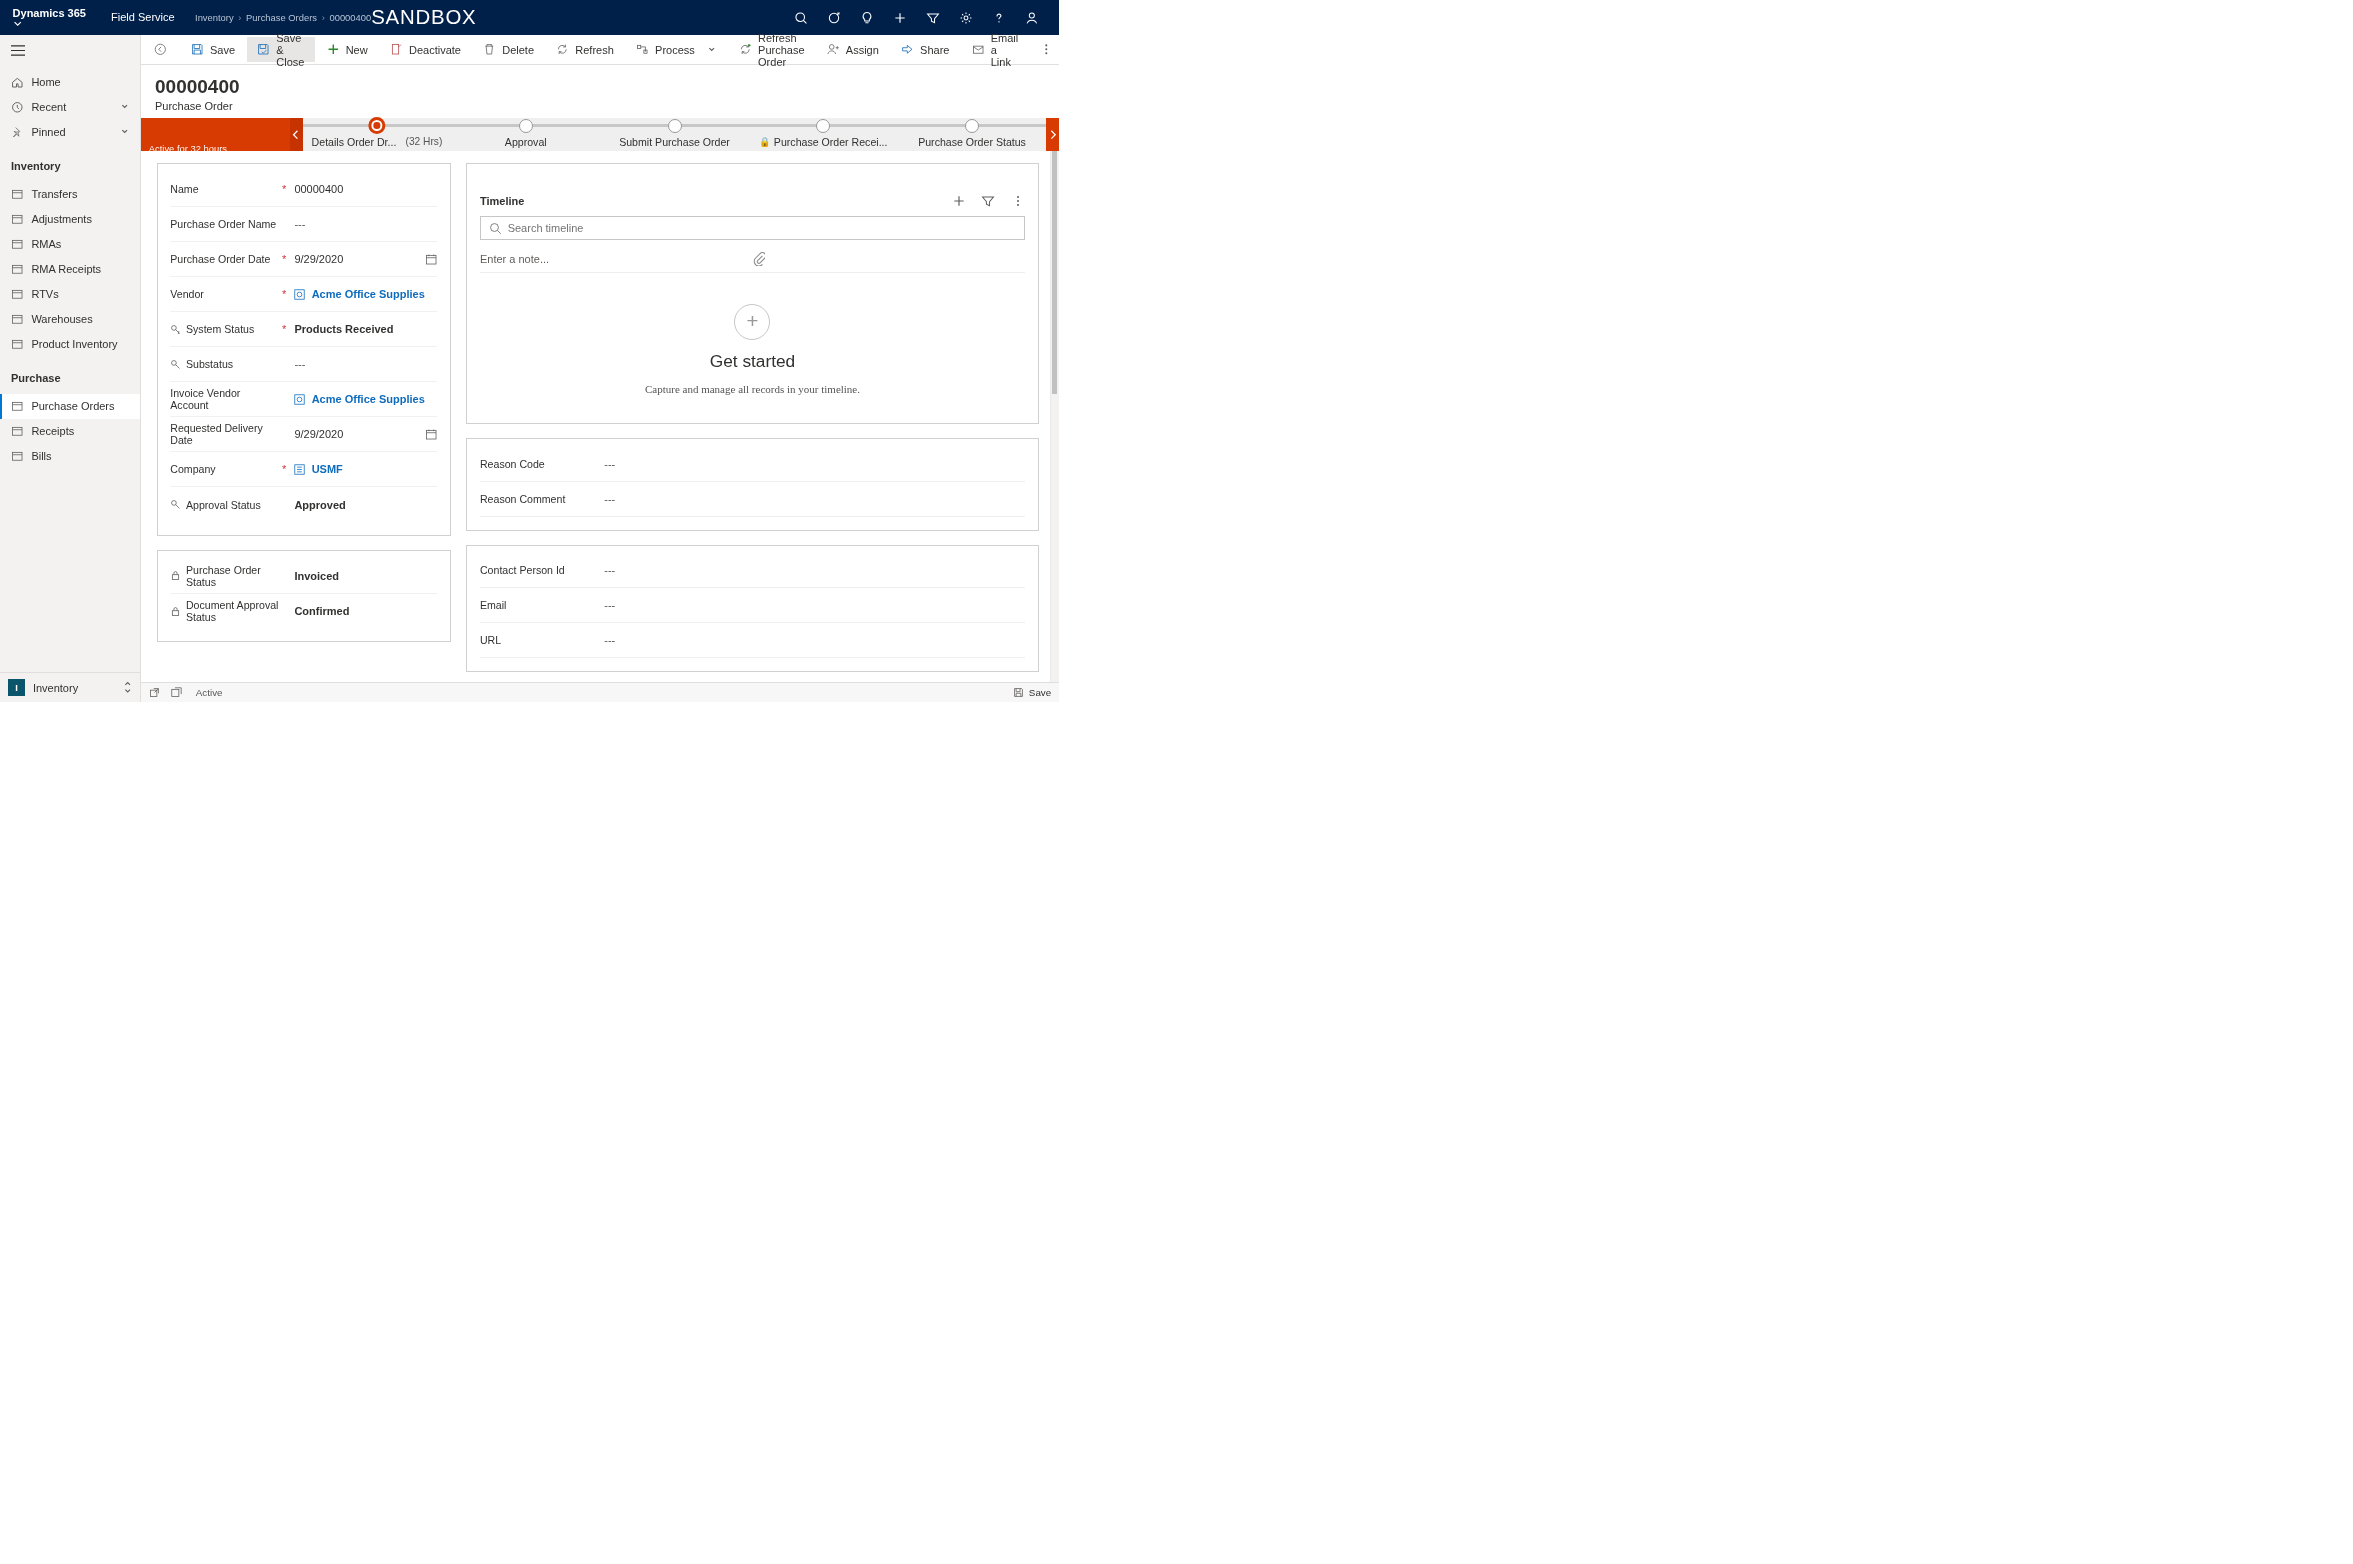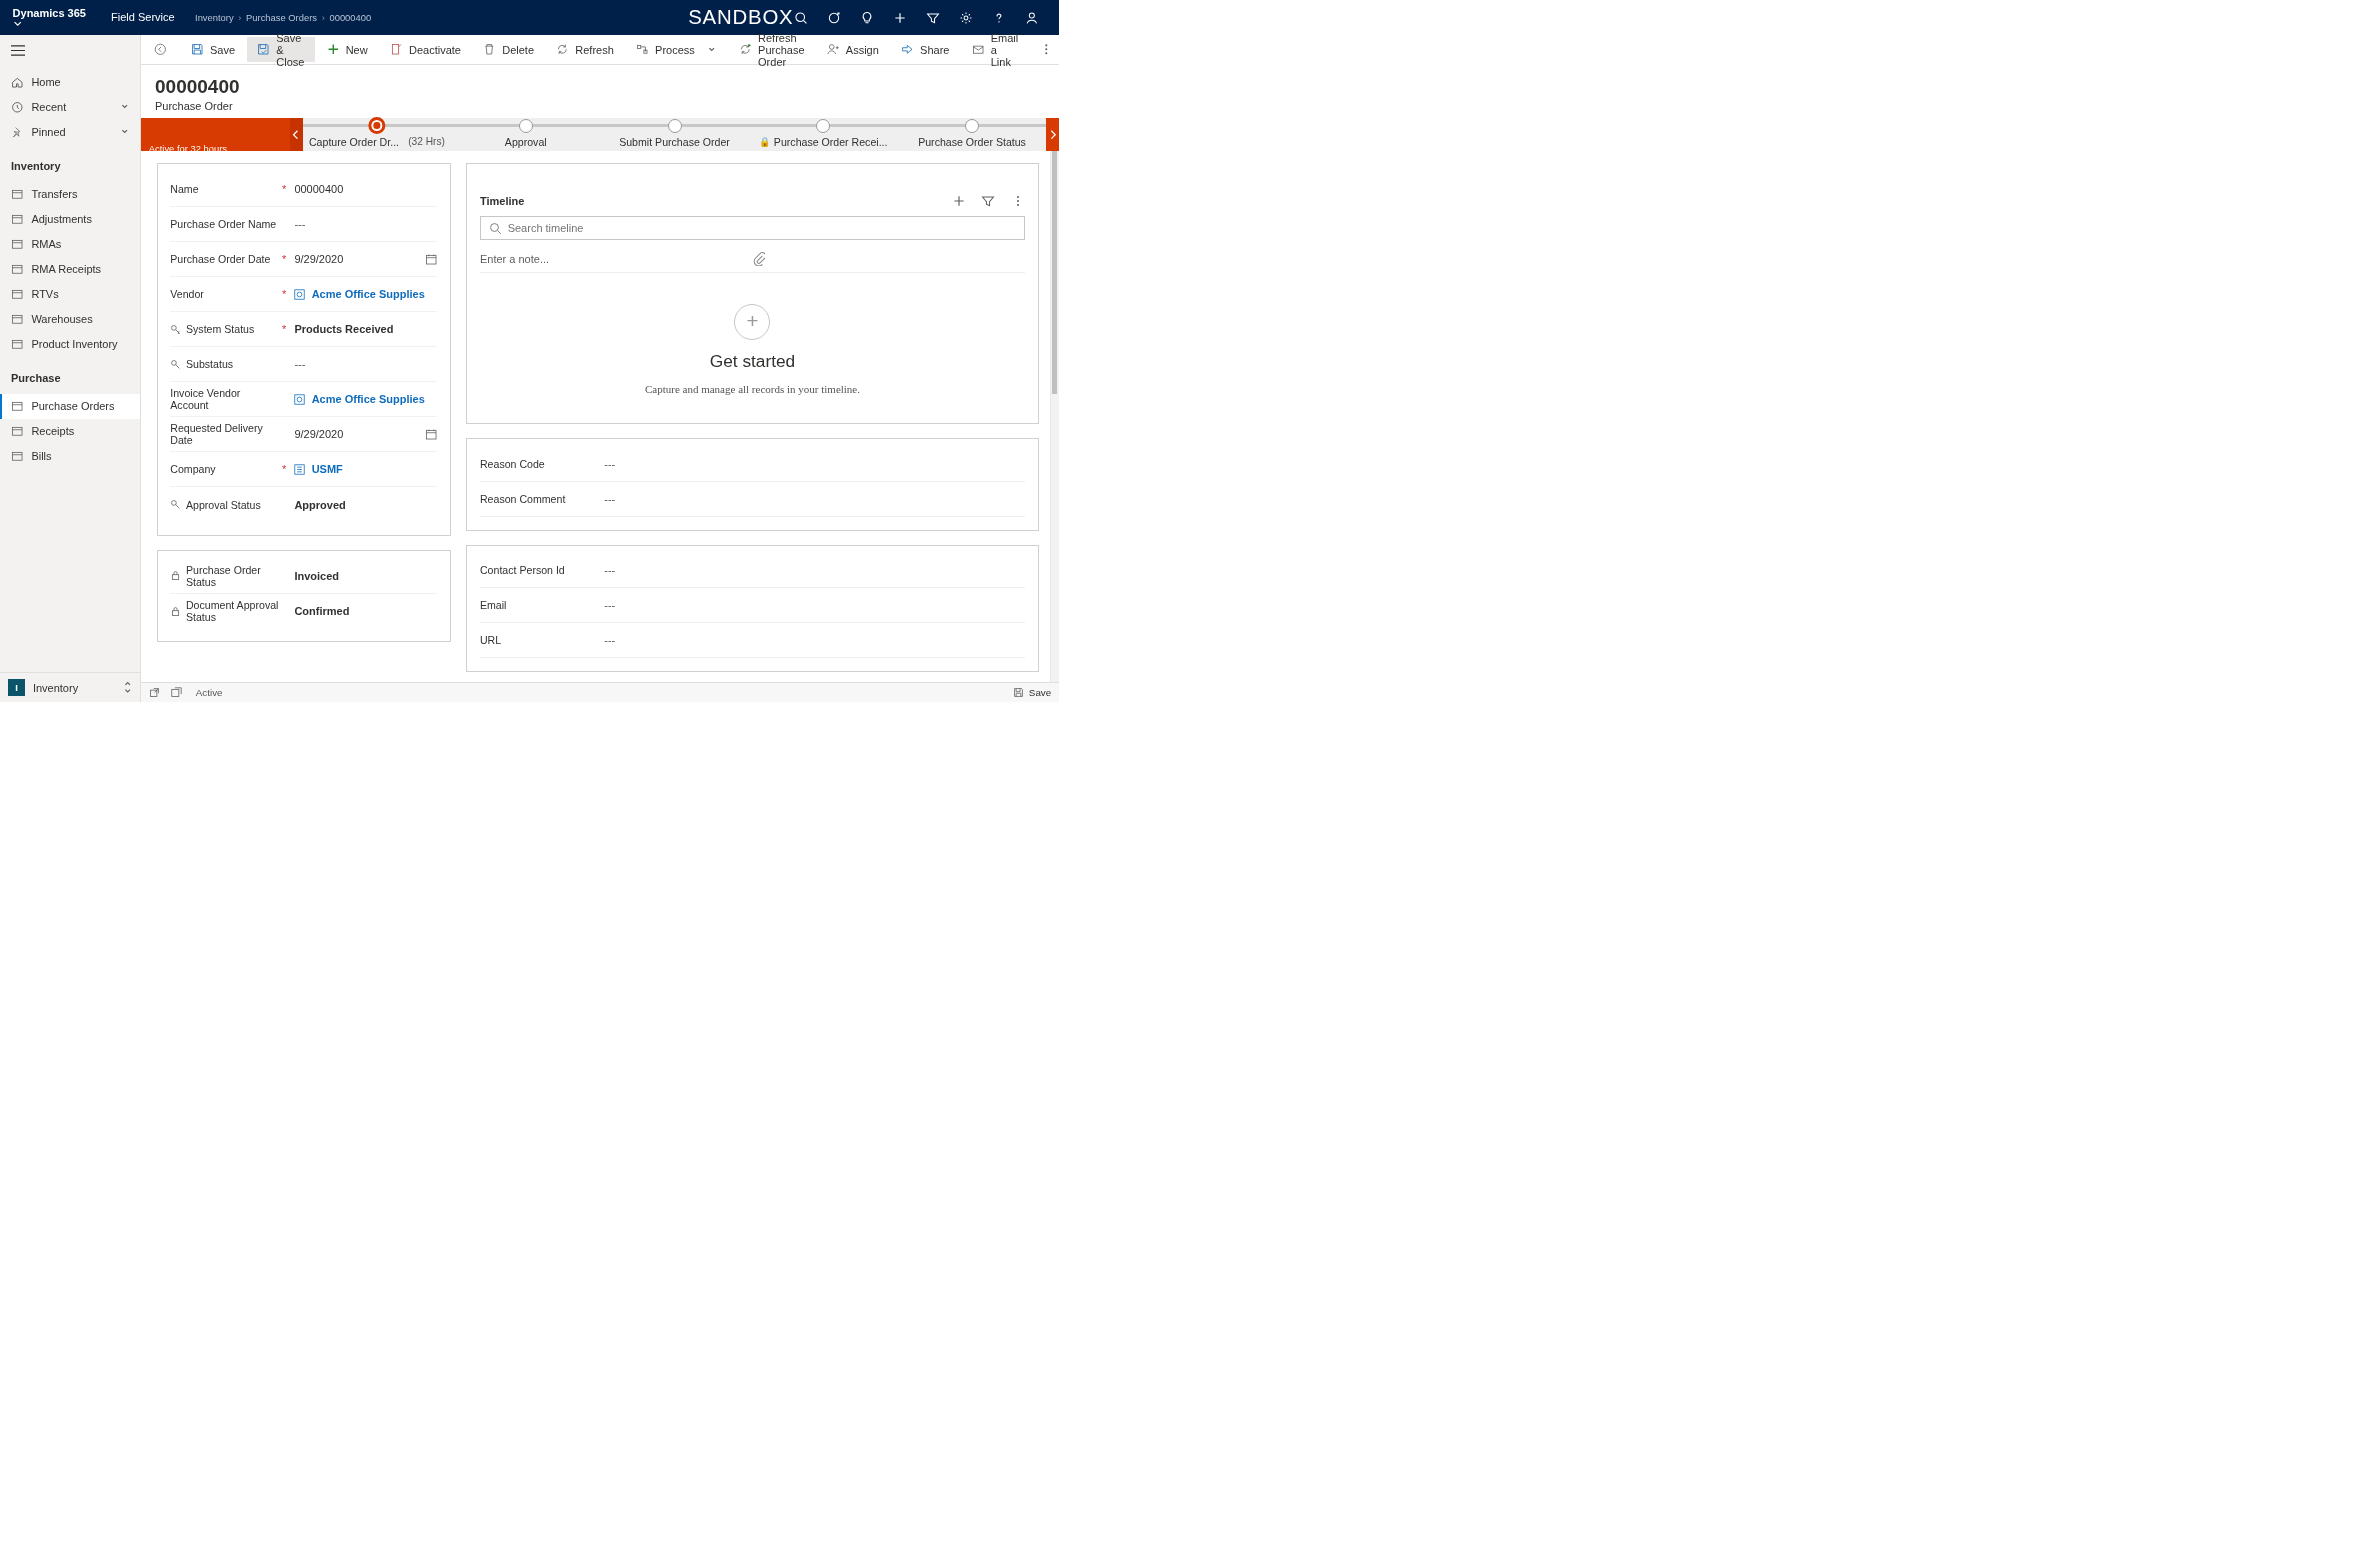--- a/index.html
+++ b/index.html
@@ -7,21 +7,21 @@
 .app { width: 1059px; height: 702px; display: flex; flex-direction: column; }
 
 
 .topnav { height: 35px; background: #00204a; color: #fff; display: flex; align-items: center; padding: 0 12.6px; }
 .topnav-left { display: flex; align-items: center; gap: 7.8px; }
 .app-brand { font-weight: 600; padding-right: 3.1px;}
 .app-brand-chev { margin-left:1.6px; }
 .app-module { margin-left: 12.6px; }
 .breadcrumb { margin-left: 12.6px; font-size: 9.4px; color: #b7c4d5; display: flex; align-items: center; gap: 4.7px; }
 .breadcrumb-sep { opacity: .7; }
-.topnav-center { flex: 1; display: flex; justify-content: flex-end; align-items: center; }
+.topnav-center { flex: 1; display: flex; justify-content: flex-start; align-items: center; }
 .env-label { font-size: 20.4px; letter-spacing: 0.8px; font-weight: 300; }
 .topnav-right { display: flex; align-items: center; gap: 17.3px; padding-right: 6.3px; }
 .icon-btn-top { width: 15.7px; height: 15.7px; display:flex; align-items:center; justify-content:center; color:#fff; cursor:pointer; }
 
 
 .shell { flex: 1; display: flex; min-height: 0; }
 .sidebar { width: 141px; background: #f3f2f1; border-right: 0.8px solid #e1dfdd; display: flex; flex-direction: column; }
 .hamburger-row { height: 30px; display:flex; align-items:center; padding-left: 11px; }
 .nav-section { padding: 4.7px 0; }
 .nav-item { display: flex; align-items: center; height: 25px; padding: 0 11px; gap: 7.8px; cursor: pointer; }
@@ -470,21 +470,21 @@
           <div class="t1">Purchase Order Business ...</div>
           <div class="t2">Active for 32 hours</div>
         </div>
         <div class="process-arrow-left">
             <svg width="7.8" height="9.4" viewBox="0 0 10 12">
               <path d="M7 1L2 6l5 5" stroke="#fff" stroke-width="1.6" fill="none"></path>
             </svg>
           </div>
         <div class="stages" id="stages">
           <div class="stage-line"></div>
-        <div class="stage active"><span class="stage-dot"></span><span class="stage-label"><span>Capture Order Dr...</span> &nbsp;<span class="sub">(32 Hrs)</span></span></div>
+        <div class="stage active"><span class="stage-dot"></span><span class="stage-label"><span>Details Order Dr...</span> &nbsp;<span class="sub">(32 Hrs)</span></span></div>
             <div class="stage"><span class="stage-dot"></span><span class="stage-label">
                 <span>Approval</span>
               </span></div>
             <div class="stage"><span class="stage-dot"></span><span class="stage-label">
                 <span>Submit Purchase Order</span>
               </span></div>
             <div class="stage"><span class="stage-dot"></span><span class="stage-label">
                 <span class="lock">🔒</span>
                 <span>Purchase Order Recei...</span>
               </span></div>

